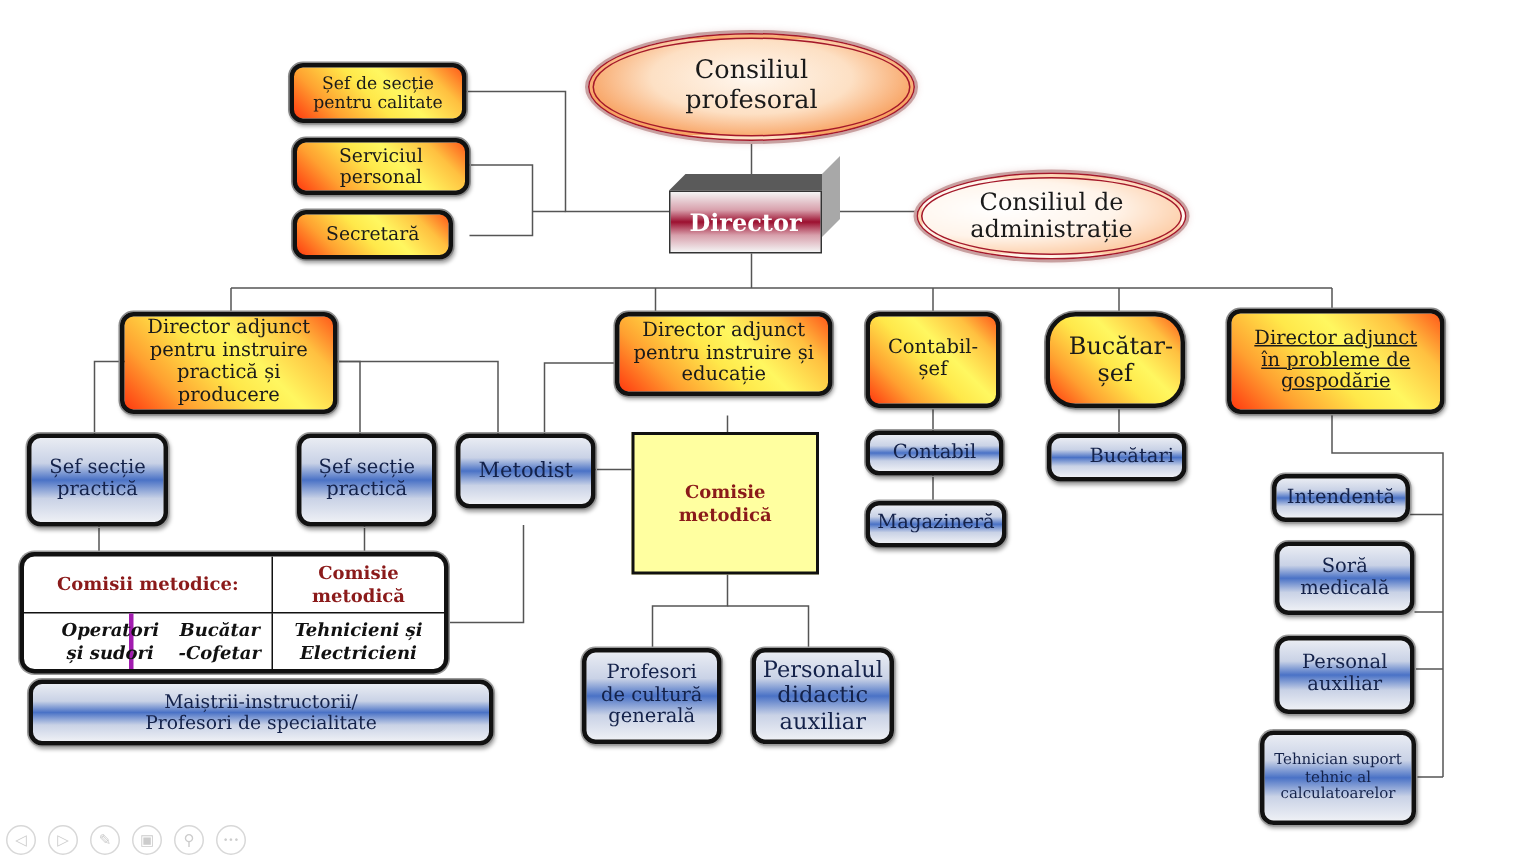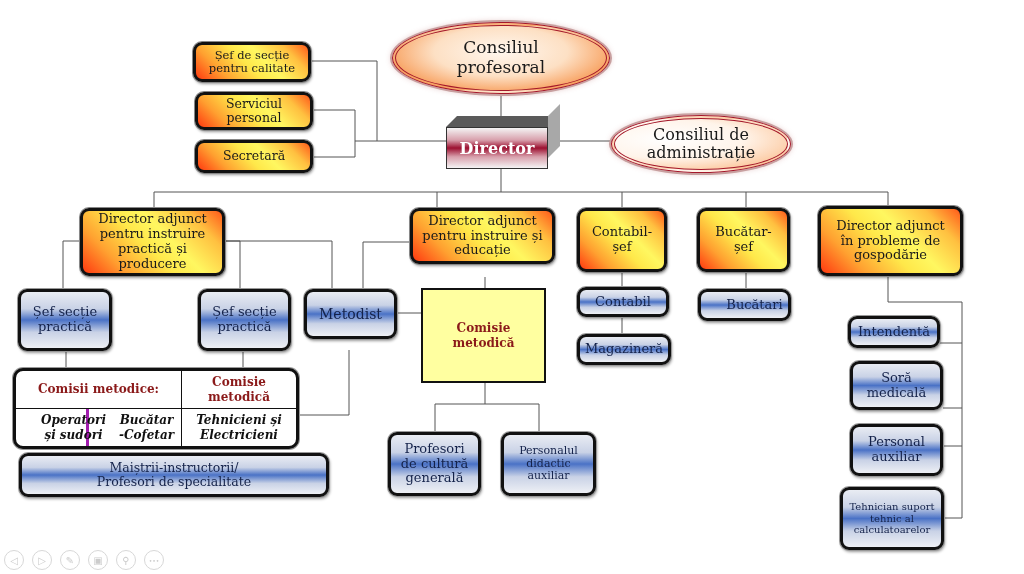--- a/index.html
+++ b/index.html
@@ -106,38 +106,38 @@
 <div class="director">
   <span>Director</span>
 </div>
 
 <div class="box warm warm2" style="left:193px; top:42px; width:118px; height:40px; font-size:11.5px;">
   <span>Șef de secție pentru calitate</span>
 </div>
 <div class="box warm warm2" style="left:195px; top:92px; width:118px; height:38px; font-size:12.5px;">
   <span style="width:80px;">Serviciul personal</span>
 </div>
-<div class="box warm warm2" style="left:195px; top:140px; width:118px; height:33px; font-size:12.5px;">
+<div class="box warm warm2" style="left:195px; top:140px; width:107px; height:33px; font-size:12.5px;">
   <span>Secretară</span>
 </div>
 
 <div class="box warm warm2" style="left:80px; top:208px; width:145px; height:68px; font-size:13px;">
   <span>Director adjunct pentru instruire practică și producere</span>
 </div>
 <div class="box warm warm2" style="left:410px; top:208px; width:145px; height:56px; font-size:13px;">
   <span>Director adjunct pentru instruire și educație</span>
 </div>
 <div class="box warm warm2" style="left:577px; top:208px; width:90px; height:64px; font-size:13px;">
   <span style="width:62px;">Contabil-șef</span>
 </div>
-<div class="box warm warm2" style="left:697px; top:208px; width:93px; height:64px; font-size:13px;">
+<div class="box warm warm2" style="left:697px; top:208px; width:93px; height:64px; font-size:16px;border-radius:20px;">
   <span style="width:62px;">Bucătar-șef</span>
 </div>
 <div class="box warm warm2" style="left:818px; top:206px; width:145px; height:70px; font-size:13px;">
-  <span style="width:120px;">Director adjunct în probleme de gospodărie</span>
+  <span style="width:120px;text-decoration:underline;">Director adjunct în probleme de gospodărie</span>
 </div>
 
 <div class="box blue" style="left:18px; top:289px; width:94px; height:62px; font-size:13px;">
   <span style="width:70px;">Șef secție practică</span>
 </div>
 <div class="box blue" style="left:198px; top:289px; width:93px; height:62px; font-size:13px;">
   <span style="width:70px;">Șef secție practică</span>
 </div>
 <div class="box blue" style="left:304px; top:289px; width:93px; height:50px; font-size:14px;">
   <span>Metodist</span>
@@ -164,21 +164,21 @@
 <div class="box blue" style="left:19px; top:453px; width:310px; height:44px; font-size:12.5px;">
   <span style="width:190px;">Maiștrii-instructorii/ Profesori de specialitate</span>
 </div>
 
 <div class="yellowbox" style="left:421px; top:288px; width:125px; height:95px;">
   <span style="width:70px;">Comisie metodică</span>
 </div>
 <div class="box blue" style="left:388px; top:432px; width:93px; height:64px; font-size:13px;">
   <span style="width:80px;">Profesori de cultură generală</span>
 </div>
-<div class="box blue" style="left:501px; top:432px; width:95px; height:64px; font-size:11px;">
+<div class="box blue" style="left:501px; top:432px; width:95px; height:64px; font-size:15px;">
   <span style="width:80px;">Personalul didactic auxiliar</span>
 </div>
 
 <div class="box blue" style="left:577px; top:287px; width:92px; height:30px; font-size:13px;">
   <span>Contabil</span>
 </div>
 <div class="box blue" style="left:577px; top:334px; width:94px; height:31px; font-size:13px;">
   <span>Magazineră</span>
 </div>
 

